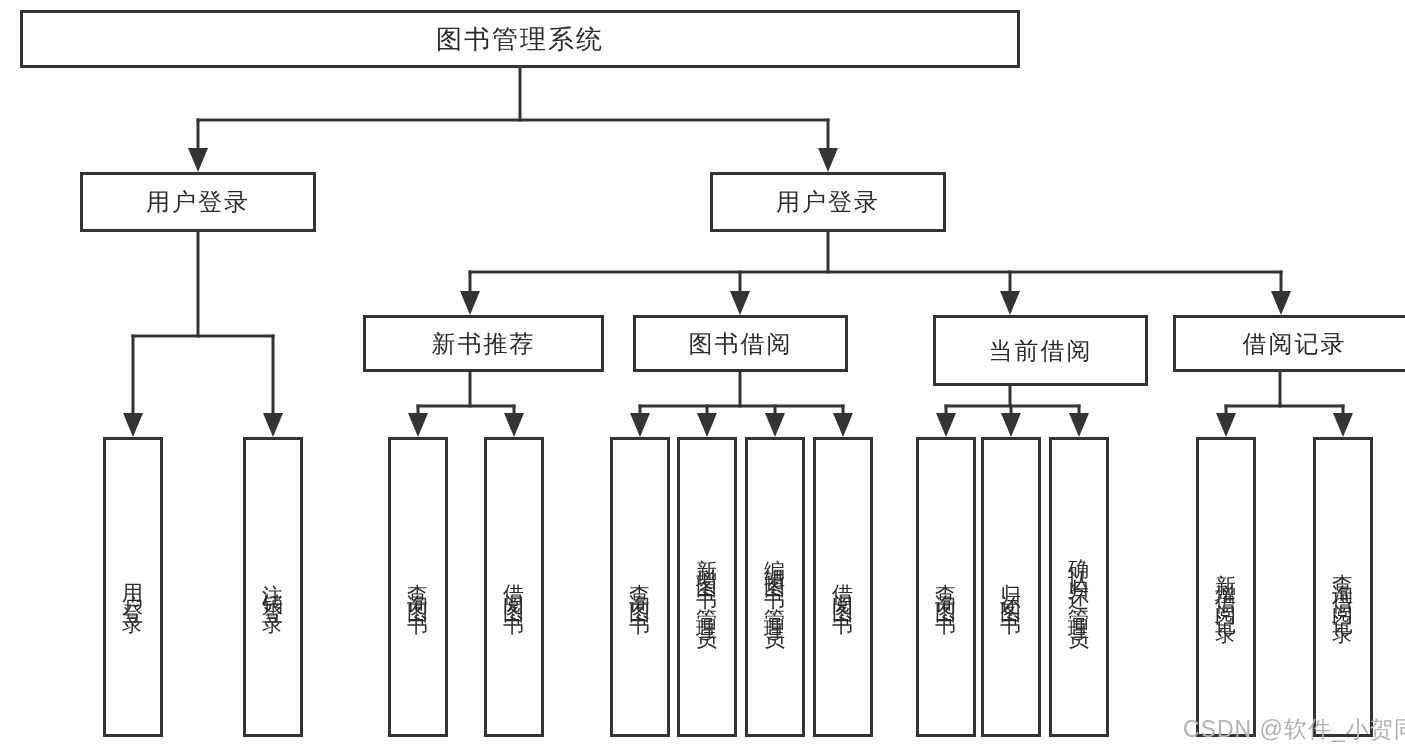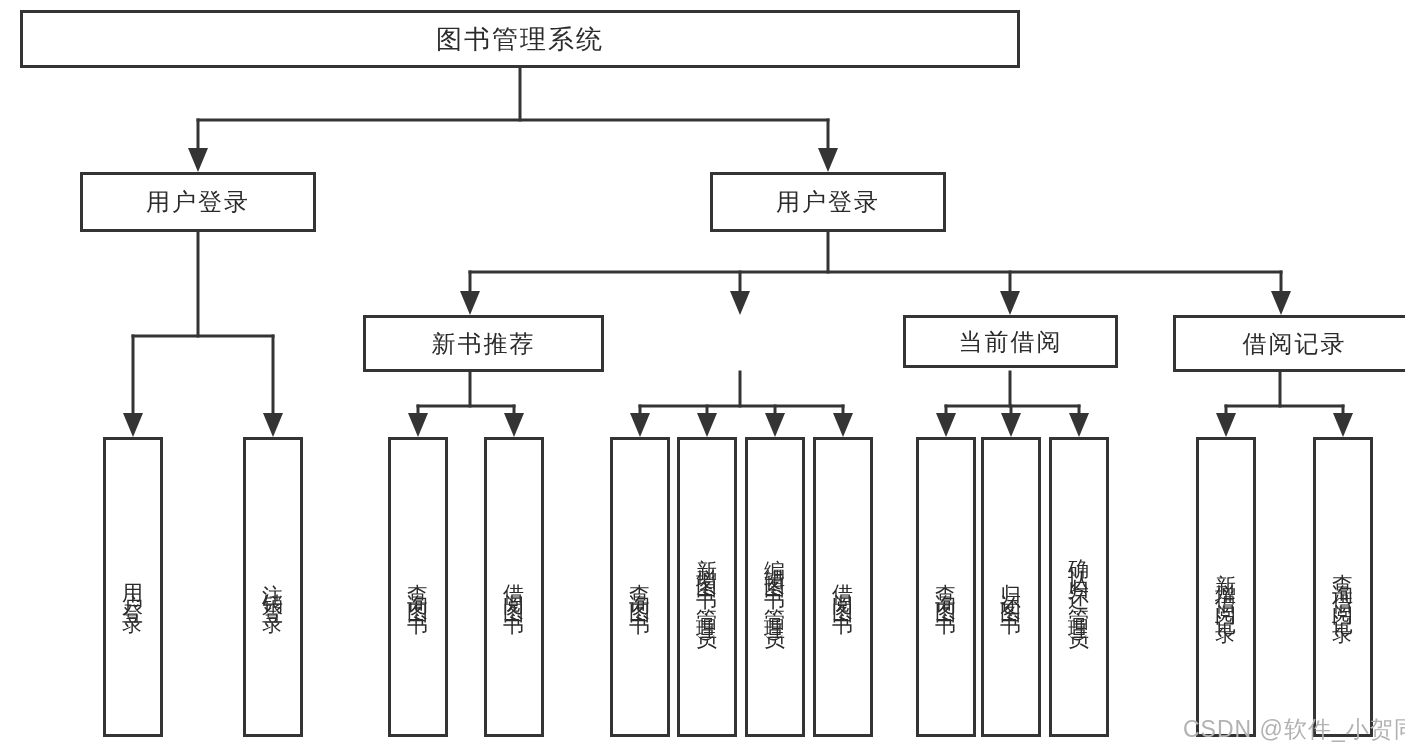--- a/index.html
+++ b/index.html
@@ -119,21 +119,22 @@
       <polygon points="1343,437 1333,413 1353,413"></polygon>
     </g>
   </svg>
 
   <div class="box hbox root-box" style="left:20px; top:10px; width:1000px; height:58px;">图书管理系统</div>
 
   <div class="box hbox" style="left:80px; top:172px; width:236px; height:60px;">用户登录</div>
   <div class="box hbox" style="left:710px; top:172px; width:236px; height:60px;">用户登录</div>
 
   <div class="box hbox" style="left:363px; top:315px; width:241px; height:57px;">新书推荐</div>
-  <div class="box hbox" style="left:903px; top:315px; width:215px; height:53px;">当前借阅</div>
+  <div class="box hbox" style="left:633px; top:315px; width:215px; height:57px;">图书借阅</div>
+  <div class="box hbox" style="left:933px; top:315px; width:215px; height:71px;">当前借阅</div>
   <div class="box hbox" style="left:1173px; top:315px; width:243px; height:57px;">借阅记录</div>
 
   <div class="box vbox" style="left:103px; top:437px; width:60px; height:300px;">用户登录</div>
   <div class="box vbox" style="left:243px; top:437px; width:60px; height:300px;">注销登录</div>
 
   <div class="box vbox" style="left:388px; top:437px; width:60px; height:300px;">查询图书</div>
   <div class="box vbox" style="left:484px; top:437px; width:60px; height:300px;">借阅图书</div>
 
   <div class="box vbox" style="left:610px; top:437px; width:60px; height:300px;">查询图书</div>
   <div class="box vbox" style="left:677px; top:437px; width:60px; height:300px;">新增图书（管理员）</div>

